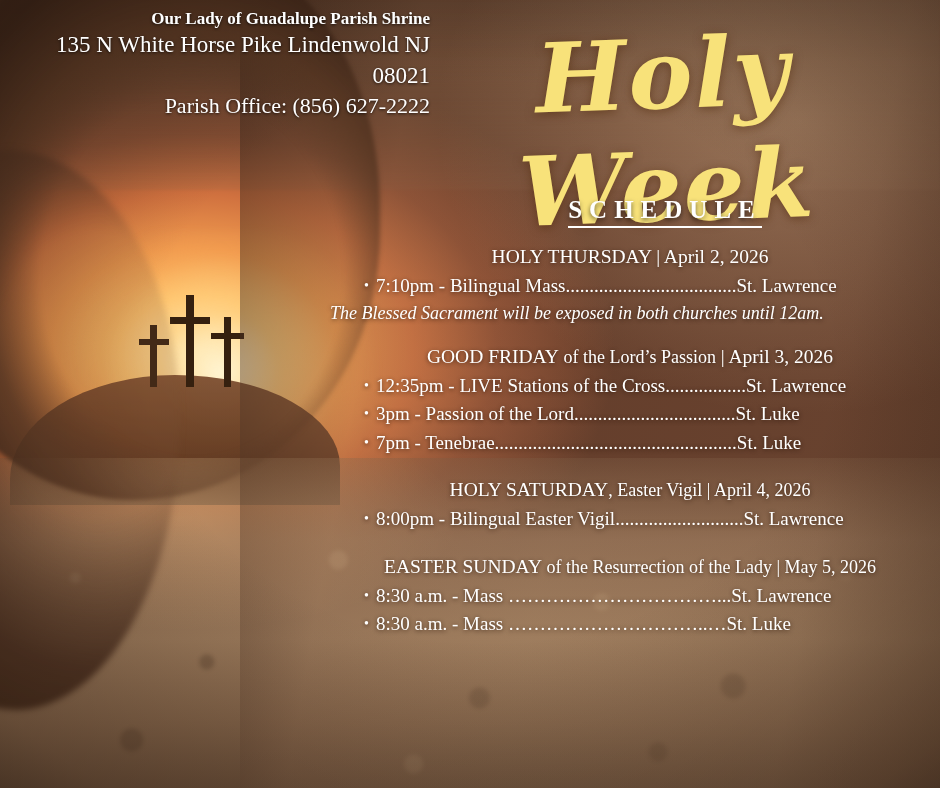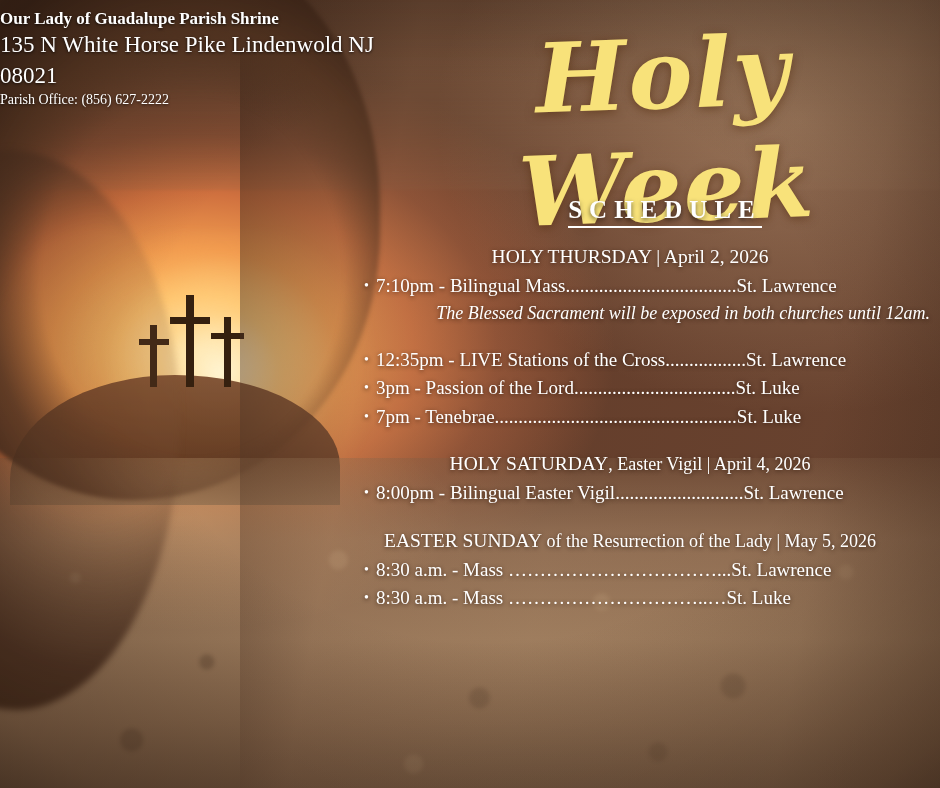--- a/index.html
+++ b/index.html
@@ -107,27 +107,27 @@
   .cross {
     position: absolute;
     background: #35200f;
   }
 
   
   .parish-block {
     position: absolute;
     left: 0; top: 8px;
     width: 430px;
-    text-align: left;
+    text-align: right;
     line-height: 1.32;
     text-shadow: 0 1px 3px rgba(0,0,0,0.75);
   }
   .parish-name { font-size: 17px; font-weight: bold; }
   .parish-addr { font-size: 23px; }
-  .parish-phone { font-size: 14px; }
+  .parish-phone { font-size: 22px; }
 
   .holy-week {
     position: absolute;
     left: 430px; top: 18px;
     width: 470px;
     text-align: center;
     font-family: "DejaVu Serif", serif;
     font-style: italic;
     font-weight: bold;
     font-size: 96px;
@@ -178,21 +178,21 @@
   .svc .bullet {
     display: inline-block;
     width: 12px;
     color: #ffffff;
     font-size: 14px;
     vertical-align: 2px;
   }
   .note {
     font-style: italic;
     font-size: 18px;
-    text-align: right;
+    text-align: left;
     margin-top: 2px;
   }
   .gap-sm { height: 8px; }
 </style>
 </head>
 <body>
 
 <div id="poster">
 
   <div class="bg-base"></div>
@@ -229,20 +229,23 @@
       <div class="day-head">
         <span>HOLY THURSDAY</span><span></span><span> | </span><span class="date">April 2, 2026</span>
       </div>
       <div class="svc"><span class="bullet">•</span><span>7:10pm - Bilingual Mass....................................St. Lawrence</span></div>
       <div class="note">The Blessed Sacrament will be exposed in both churches until 12am.</div>
     </div>
 
     <div class="gap-sm"></div>
 
     <div class="day-block">
+      <div class="day-head">
+        <span>GOOD FRIDAY</span><span class="sub"> of the Lord’s Passion</span><span> | </span><span class="date">April 3, 2026</span>
+      </div>
       <div class="svc"><span class="bullet">•</span><span>12:35pm - LIVE Stations of the Cross.................St. Lawrence</span></div>
       <div class="svc"><span class="bullet">•</span><span>3pm - Passion of the Lord..................................St. Luke</span></div>
       <div class="svc"><span class="bullet">•</span><span>7pm - Tenebrae...................................................St. Luke</span></div>
     </div>
 
     <div class="gap-sm"></div>
 
     <div class="day-block">
       <div class="day-head">
         <span>HOLY SATURDAY</span><span class="sub">, Easter Vigil</span><span class="sub"> | </span><span class="sub">April 4, 2026</span>

